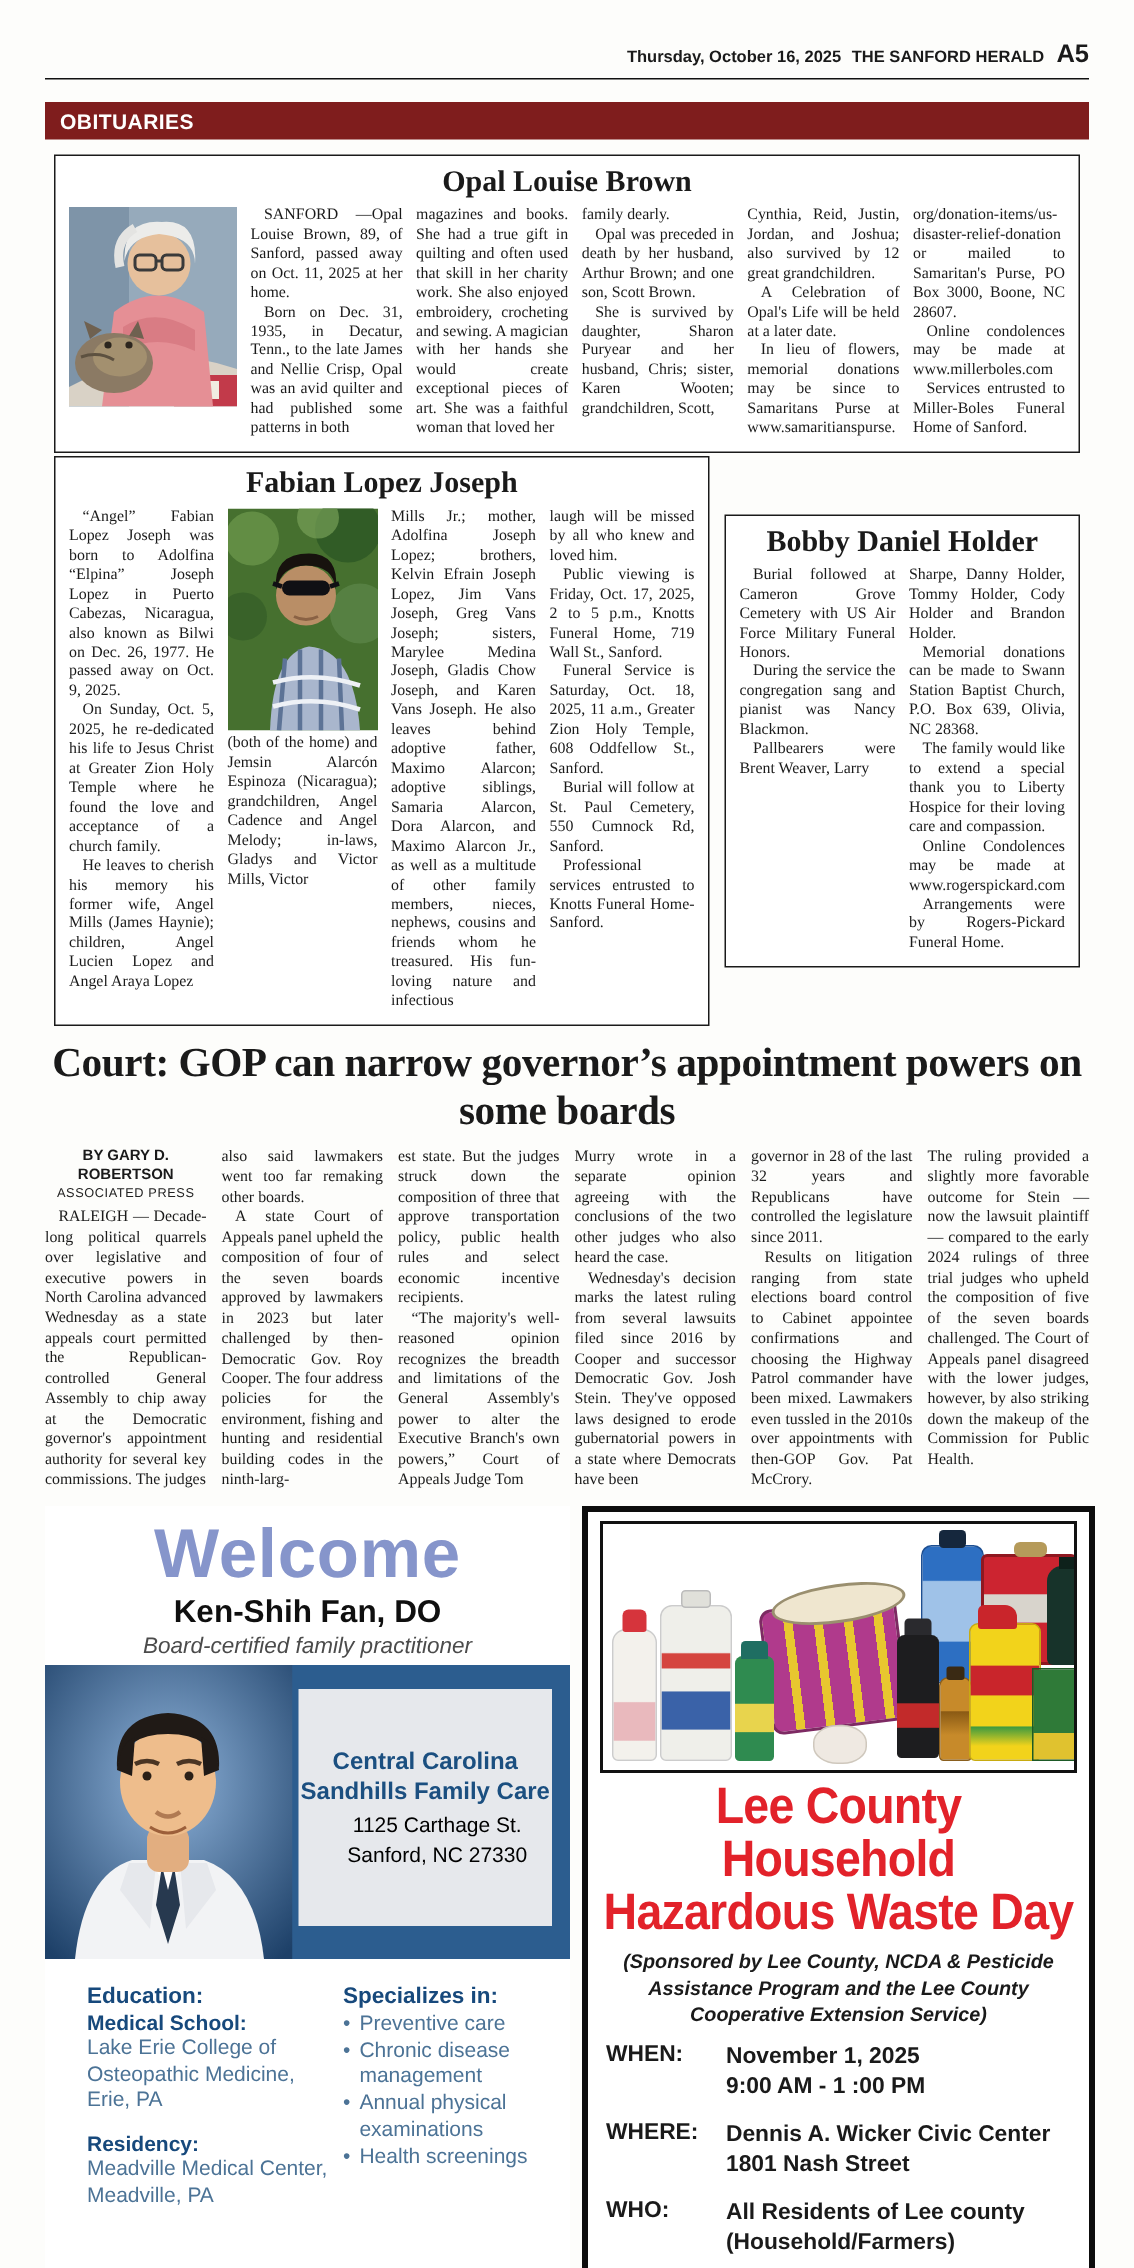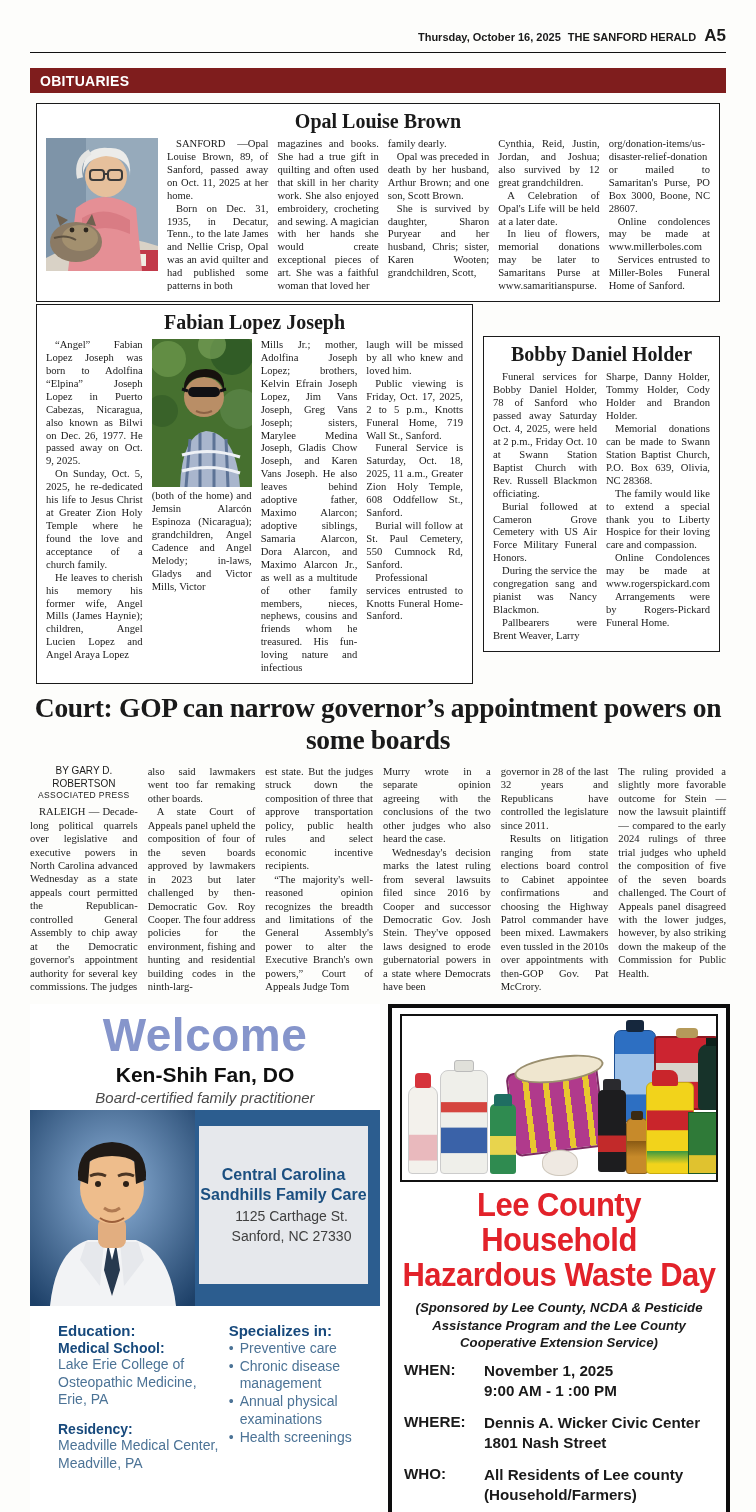--- a/index.html
+++ b/index.html
@@ -31,41 +31,41 @@
   .obit-photo { flex:0 0 auto; }
   .row2 { margin:0 36px 8px 36px; display:flex; gap:10px;align-items:center; }
   .fabian-box { flex:0 0 437px; }
   .bobby-box { flex:1; }
   .fcol2 { flex:1; display:flex; flex-direction:column; gap:3px; }
   .fcol2 .ocol { flex:0 0 auto; }
   
   .court { margin:2px 30px 10px 30px; }
   .court h1 { font-size:27.5px; font-weight:bold; text-align:center; margin:6px 0 9px; letter-spacing:-.3px; }
   .byline { text-align:center; font-family:"Liberation Sans",sans-serif; margin-bottom:4px; }
-  .byline-name { font-weight:normal; font-size:10px; }
+  .byline-name { font-weight:bold; font-size:10px; }
   .byline-org { font-size:8.5px; letter-spacing:.4px; color:#222; }
   .court-cols { display:flex; gap:10px; }
   .ccol { flex:1; font-size:10.6px; line-height:1.27; text-align:justify; }
   .ccol p { text-indent:9px; margin:0; }
   .ccol.cont p:first-child { text-indent:0; }
   
   .ads-row { margin:4px 26px 0 30px; display:flex; gap:8px; }
   
   .welcome-ad { flex:0 0 350px; height:738px; background:#fff; overflow:hidden;
     font-family:"Liberation Sans",sans-serif; }
   .w-title { font-weight:bold; font-size:46px; color:#8695cb; text-align:center; margin-top:4px; letter-spacing:.5px; }
   .w-name { font-weight:bold; font-size:21px; color:#0f0f0f; text-align:center; margin-top:1px; }
   .w-sub { font-style:italic; font-size:15px; color:#4b4b4b; text-align:center; margin-top:2px; }
   .w-banner { margin-top:4px; height:196px; background:#2c5d8f; display:flex; overflow:hidden; }
   .w-photo { flex:0 0 165px; }
   .w-info { flex:1; display:flex; align-items:center; padding:10px 12px 16px 4px; }
   .w-infobox { background:#e6e8ec; width:100%; height:158px; display:flex; flex-direction:column;
     justify-content:center; text-align:center; }
   .w-clinic { font-weight:bold; font-size:16px; color:#1b4f80; line-height:1.25; }
-  .w-addr { font-size:14px; color:#404040; line-height:1.3; margin-top:2px;padding-left:16px; }
+  .w-addr { font-size:14px; color:#000000; line-height:1.3; margin-top:2px;padding-left:16px; }
   .w-two { display:flex; padding:16px 6px 0 28px;justify-content:center; }
   .w-edu { flex:0 0 54%; }
   .w-spec { flex:1; }
   .w-h4 { font-weight:bold; font-size:15px; color:#17497c; margin-bottom:1px; }
   .w-lab { font-weight:bold; font-size:14px; color:#17497c; }
   .w-body { font-size:14px; color:#4c7396; line-height:1.27; }
   .w-blk { margin-bottom:12px; }
   .w-spec ul { list-style:none; margin-top:0; }
   .w-spec li { font-size:14px; color:#4c7396; line-height:1.27; padding-left:11px; position:relative; }
   .w-spec li::before { content:"•"; position:absolute; left:0; color:#4c7396; }
@@ -154,21 +154,21 @@
           <p>magazines and books. She had a true gift in quilting and often used that skill in her charity work. She also enjoyed embroidery, crocheting and sewing. A magician with her hands she would create exceptional pieces of art. She was a faithful woman that loved her</p>
         </div>
       <div class="ocol cont">
           <p>family dearly.</p>
           <p>Opal was preceded in death by her husband, Arthur Brown; and one son, Scott Brown.</p>
           <p>She is survived by daughter, Sharon Puryear and her husband, Chris; sister, Karen Wooten; grandchildren, Scott,</p>
         </div>
       <div class="ocol cont">
           <p>Cynthia, Reid, Justin, Jordan, and Joshua; also survived by 12 great grandchildren.</p>
           <p>A Celebration of Opal's Life will be held at a later date.</p>
-          <p>In lieu of flowers, memorial donations may be later to Samaritans Purse at www.samaritianspurse.</p>
+          <p>In lieu of flowers, memorial donations may be since to Samaritans Purse at www.samaritianspurse.</p>
         </div>
       <div class="ocol cont">
           <p>org/donation-items/us-disaster-relief-donation or mailed to Samaritan's Purse, PO Box 3000, Boone, NC 28607.</p>
           <p>Online condolences may be made at www.millerboles.com</p>
           <p>Services entrusted to Miller-Boles Funeral Home of Sanford.</p>
         </div>
     </div>
   </section>
 
   <div class="row2">
@@ -211,21 +211,20 @@
             <p>Burial will follow at St. Paul Cemetery, 550 Cumnock Rd, Sanford.</p>
             <p>Professional services entrusted to Knotts Funeral Home-Sanford.</p>
           </div>
       </div>
     </section>
 
     <section class="obox bobby-box">
       <h2>Bobby Daniel Holder</h2>
       <div class="frow">
         <div class="ocol">
-            <p>Funeral services for Bobby Daniel Holder, 78 of Sanford who passed away Saturday Oct. 4, 2025, were held at 2 p.m., Friday Oct. 10 at Swann Station Baptist Church with Rev. Russell Blackmon officiating.</p>
             <p>Burial followed at Cameron Grove Cemetery with US Air Force Military Funeral Honors.</p>
             <p>During the service the congregation sang and pianist was Nancy Blackmon.</p>
             <p>Pallbearers were Brent Weaver, Larry</p>
           </div>
         <div class="ocol cont">
             <p>Sharpe, Danny Holder, Tommy Holder, Cody Holder and Brandon Holder.</p>
             <p>Memorial donations can be made to Swann Station Baptist Church, P.O. Box 639, Olivia, NC 28368.</p>
             <p>The family would like to extend a special thank you to Liberty Hospice for their loving care and compassion.</p>
             <p>Online Condolences may be made at www.rogerspickard.com</p>
             <p>Arrangements were by Rogers-Pickard Funeral Home.</p>

